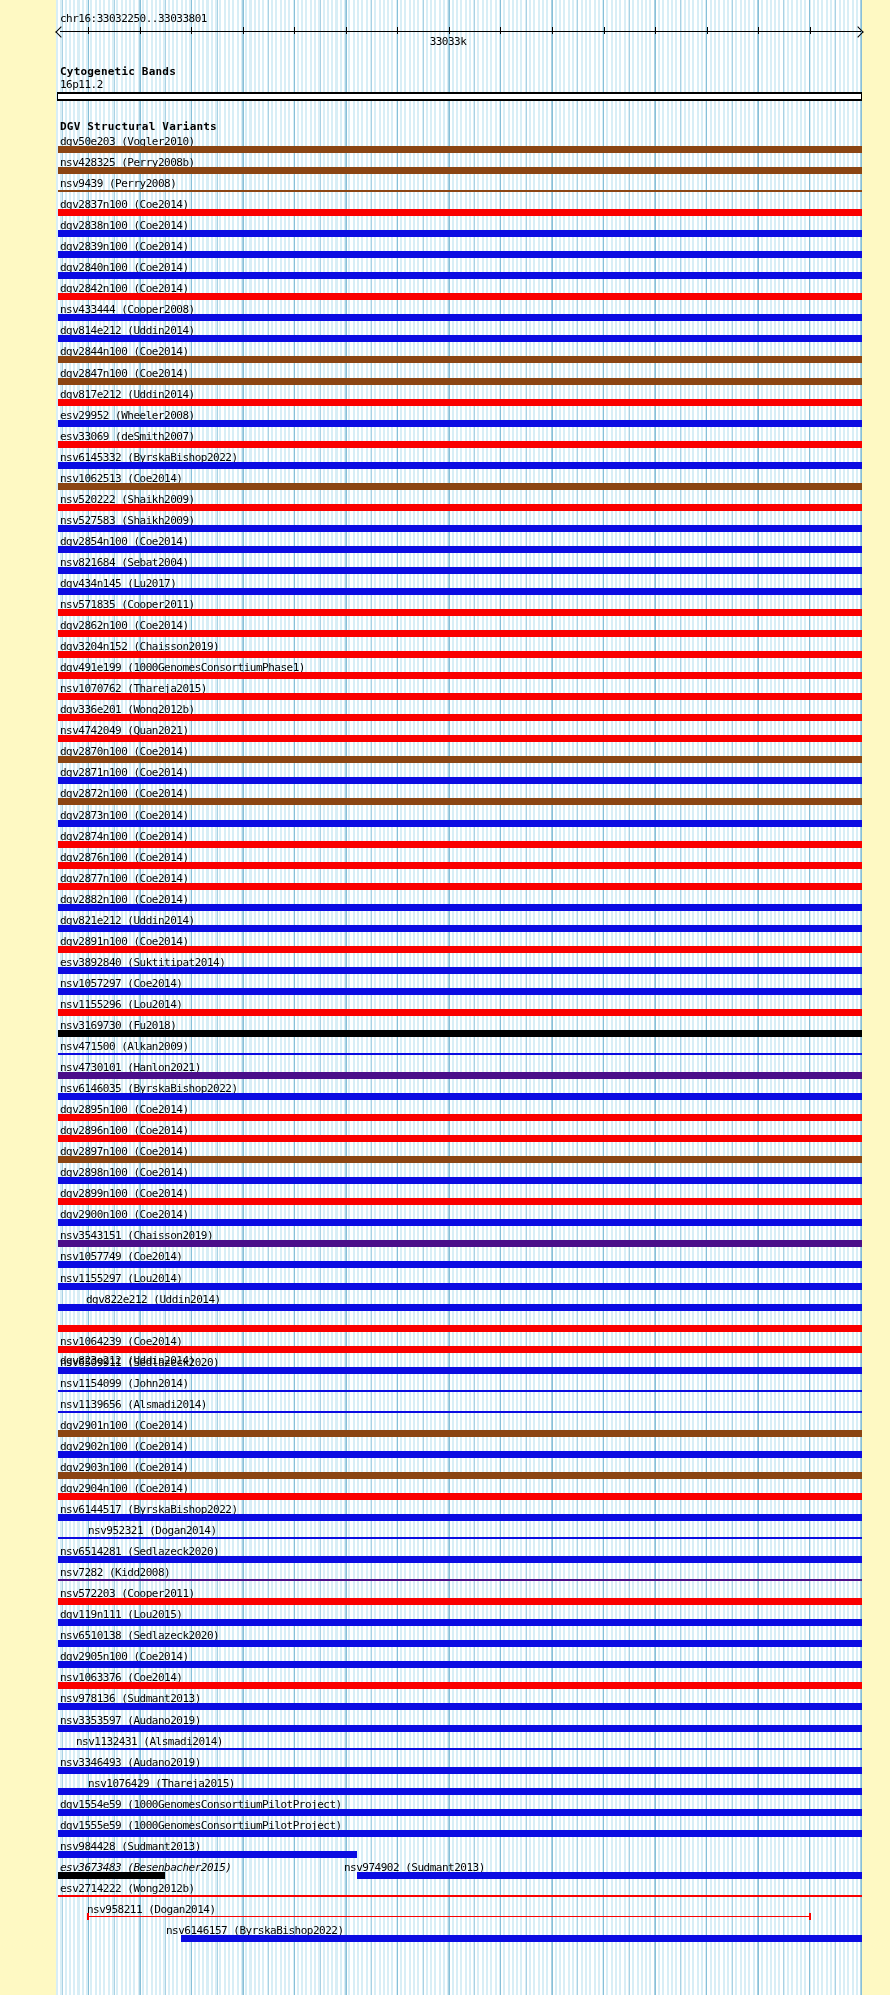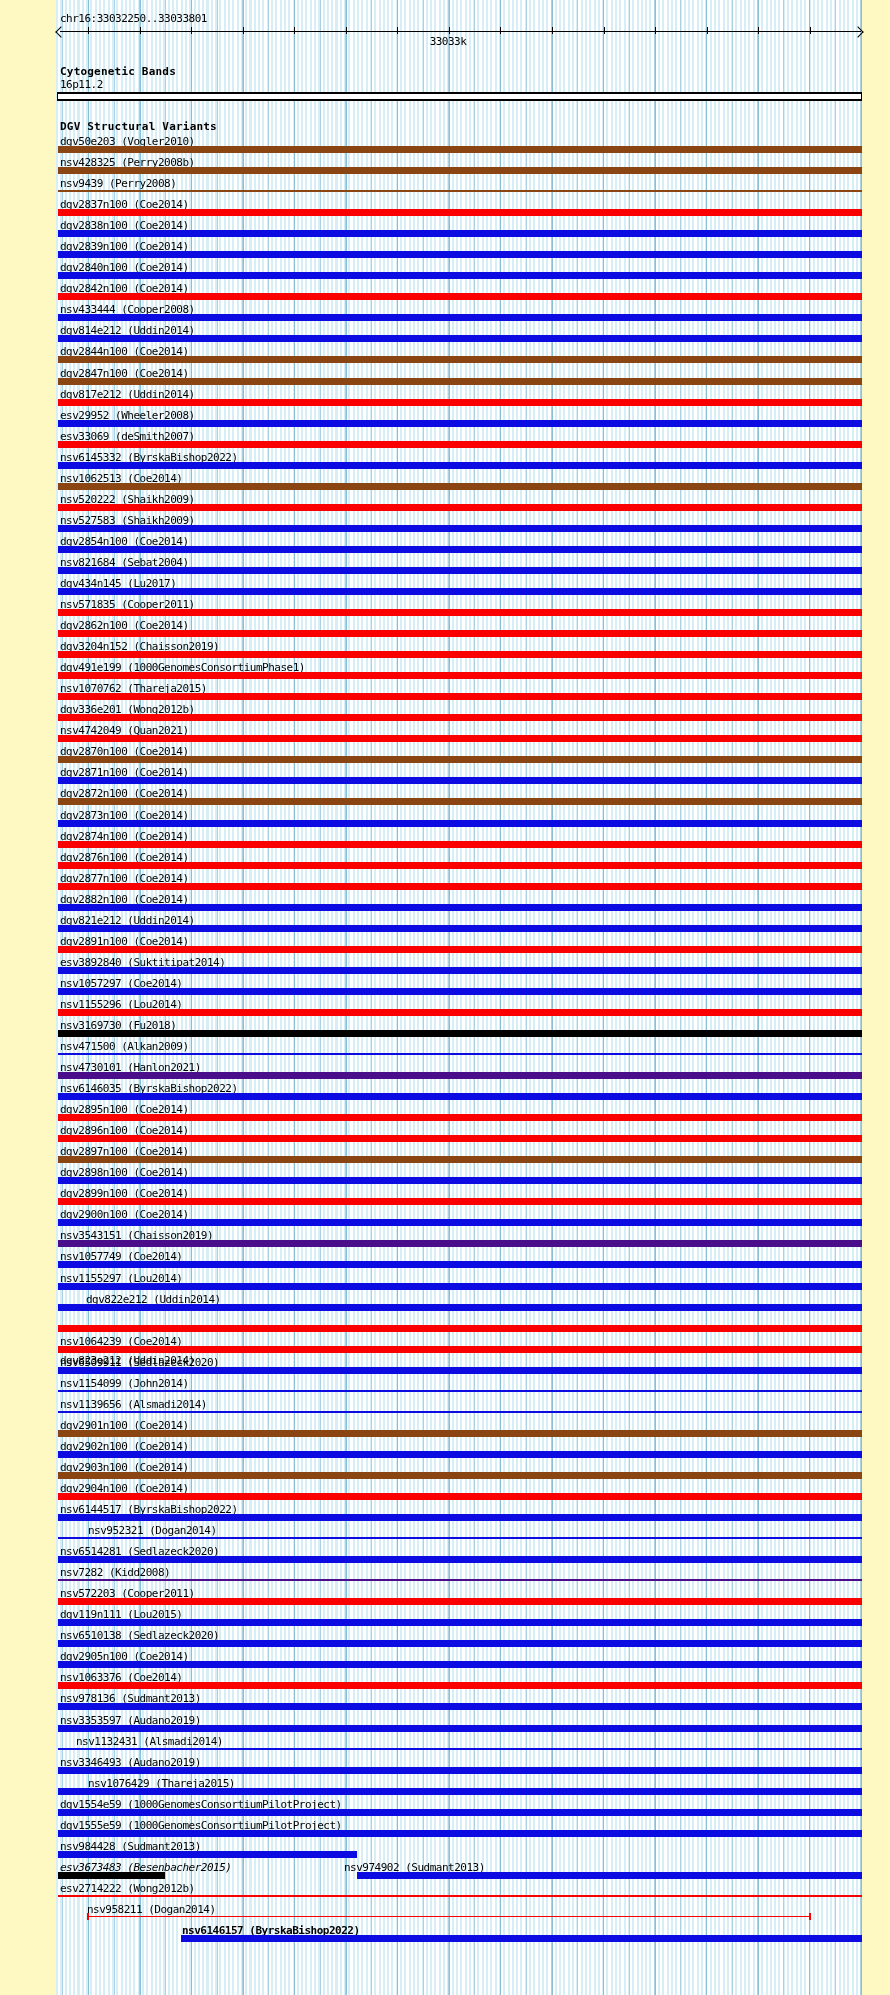--- a/index.html
+++ b/index.html
@@ -419,17 +419,17 @@
       </div>
       <div class="vrow">
         <span class="vlabel" style="left: 60px;">esv2714222 (Wong2012b)</span>
         <div class="vbar line" style="left: 58px; width: 804px; background: rgb(250, 0, 0);"></div>
       </div>
       <div class="vrow">
         <span class="vlabel" style="left: 87px;">nsv958211 (Dogan2014)</span>
         <div class="vbar range" style="left: 87px; width: 724px; color: rgb(250, 0, 0);"></div>
       </div>
       <div class="vrow">
-        <span class="vlabel" style="left: 182px; font-weight: bold;">nsv6146157 (ByrskaBishop2022)</span>
+        <span class="vlabel" style="left: 166px;">nsv6146157 (ByrskaBishop2022)</span>
         <div class="vbar bar" style="left: 181px; width: 681px; background: rgb(11, 11, 226);"></div>
       </div>
     </div>
 </div>
 
 </body></html>

